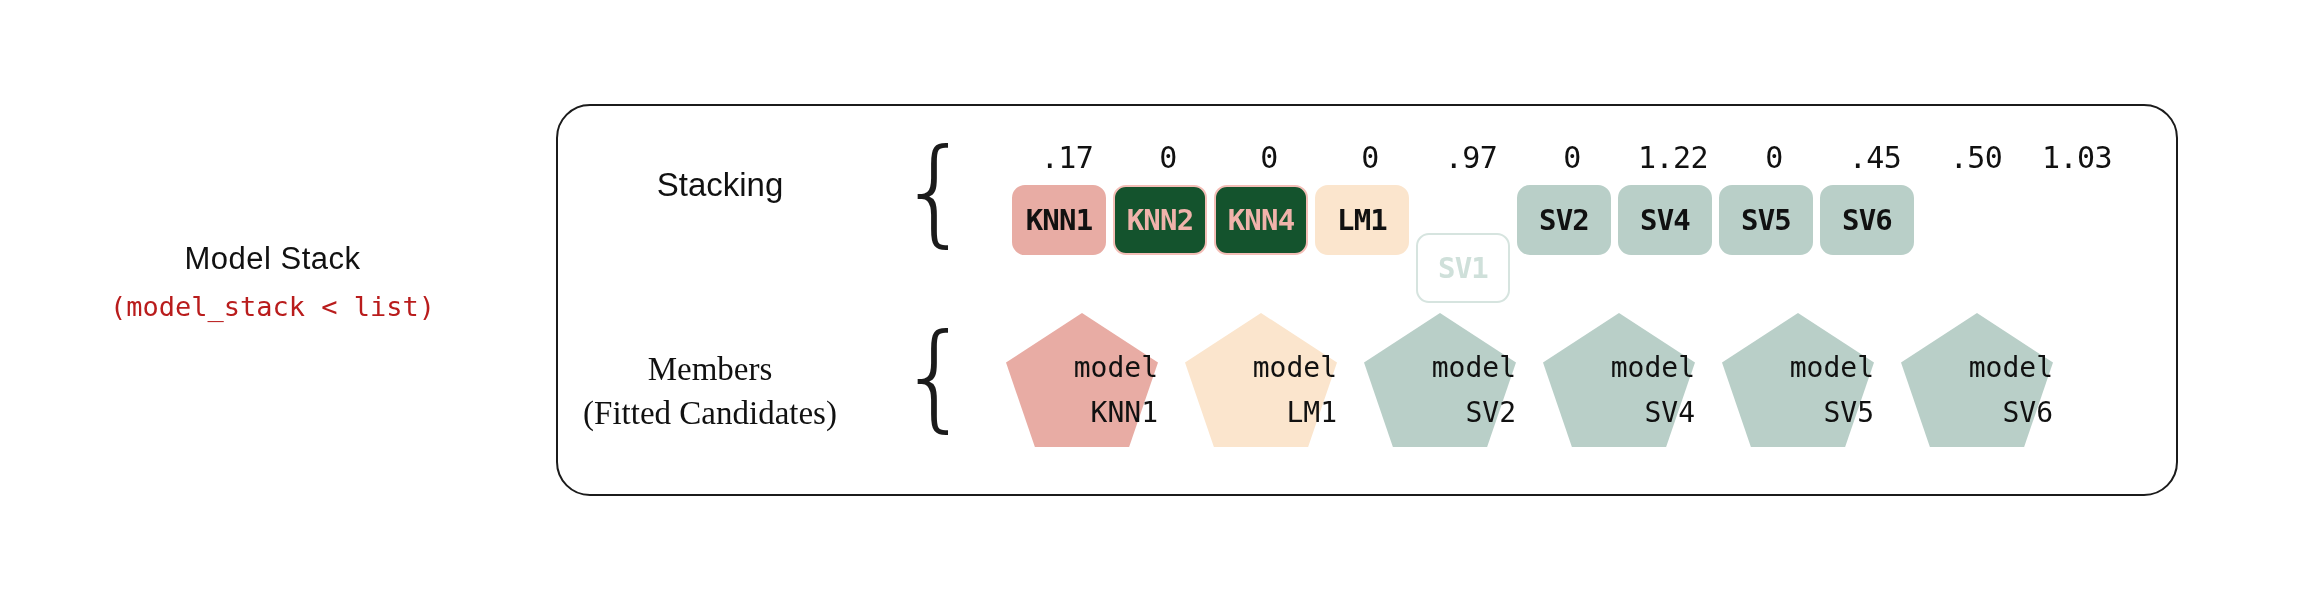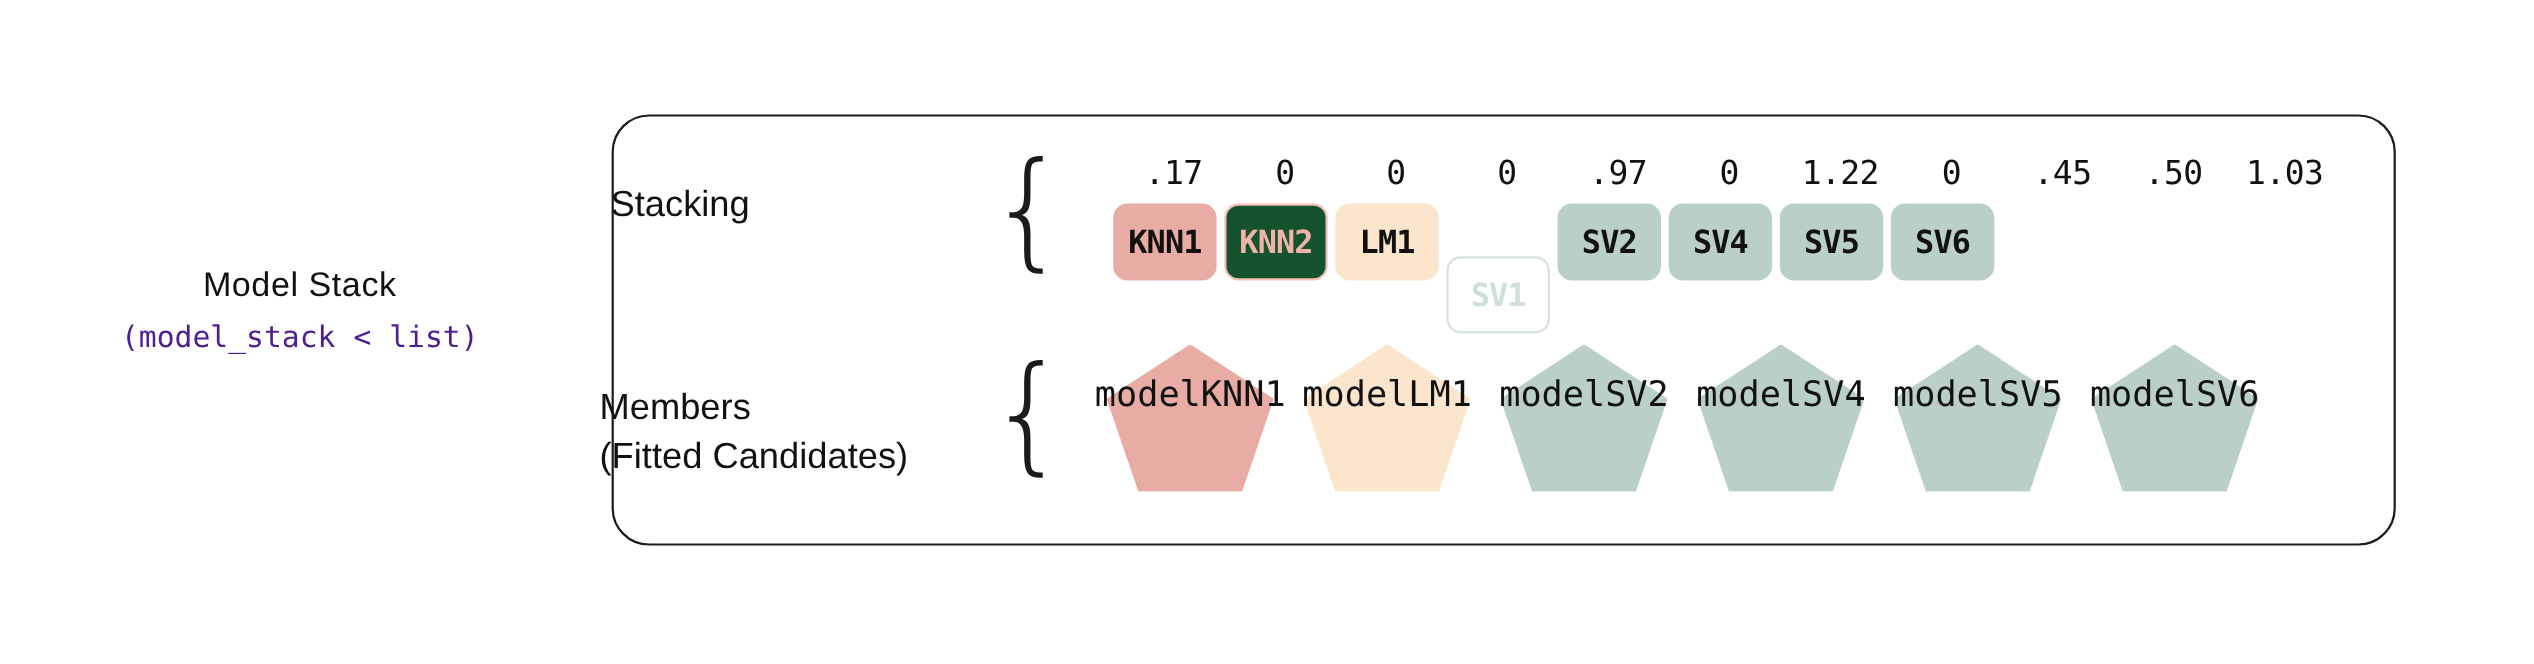--- a/index.html
+++ b/index.html
@@ -30,50 +30,50 @@
     font-weight: 400;
     letter-spacing: 0.5px;
     color: #111111;
     line-height: 1.2;
   }
   #outer-subtitle {
     margin-top: 14px;
     font-family: "DejaVu Sans Mono", monospace;
     font-size: 27px;
     font-weight: 400;
-    color: #4c1d95;
+    color: #b91c1c;
     line-height: 1.2;
   }
 
   
   #stack-container {
     position: absolute;
     left: 556px;
     top: 104px;
     width: 1622px;
     height: 392px;
     border: 2.5px solid #1b1b1b;
     border-radius: 34px;
     box-sizing: border-box;
     background: #ffffff;
   }
 
   
   .row-label {
     position: absolute;
-    text-align: left;
+    text-align: center;
     font-family: "Liberation Sans", sans-serif;
     font-size: 33px;
     font-weight: 400;
     color: #111111;
     line-height: 1.32;
     width: 330px;
   }
   #label-coefficients { left: 555px; top: 163px; }
-  #label-members      { left: 545px; top: 348px; }
+  #label-members      { left: 545px; top: 348px; font-family: Liberation Serif, serif; }
 
   .brace {
     position: absolute;
     font-family: "DejaVu Sans", sans-serif;
     font-size: 116px;
     font-weight: 300;
     color: #1b1b1b;
     line-height: 1;
   }
   #brace-coefficients { left: 898px; top: 133px; }
@@ -142,27 +142,27 @@
     inset: 0;
     clip-path: polygon(50% 0%, 100% 37%, 81% 100%, 19% 100%, 0% 37%);
   }
   .pent-pink  { background: #e8aca4; }
   .pent-cream { background: #fbe5cd; }
   .pent-green { background: #b9cfc8; }
   .pentagon-text {
     position: absolute;
     inset: 0;
     display: flex;
-    flex-direction: row;
-    align-items: flex-start;
+    flex-direction: column;
+    align-items: flex-end;
     justify-content: center;
     padding-top: 20px;
     box-sizing: border-box;
     font-family: "DejaVu Sans Mono", monospace;
-    font-size: 32px;
+    font-size: 28px;
     font-weight: 400;
     color: #111111;
     line-height: 1.62;
     pointer-events: none;
   }
 </style>
 </head>
 <body>
 
 <div id="outer-label">
@@ -193,20 +193,21 @@
     <div class="coef-num">1.22</div>
     <div class="coef-num">0</div>
     <div class="coef-num">.45</div>
     <div class="coef-num">.50</div>
     <div class="coef-num">1.03</div>
   </div>
 
 <div id="chips-row">
     <div class="chip fill-pink">KNN1</div>
     <div class="chip out-pink">KNN2</div>
+    <div class="chip out-pink">KNN4</div>
     <div class="chip fill-cream">LM1</div>
     <div class="chip out-green">SV1</div>
     <div class="chip fill-green">SV2</div>
     <div class="chip fill-green">SV4</div>
     <div class="chip fill-green">SV5</div>
     <div class="chip fill-green">SV6</div>
   </div>
 
 <div id="pentagons-row">
     <div class="pentagon-wrap">

